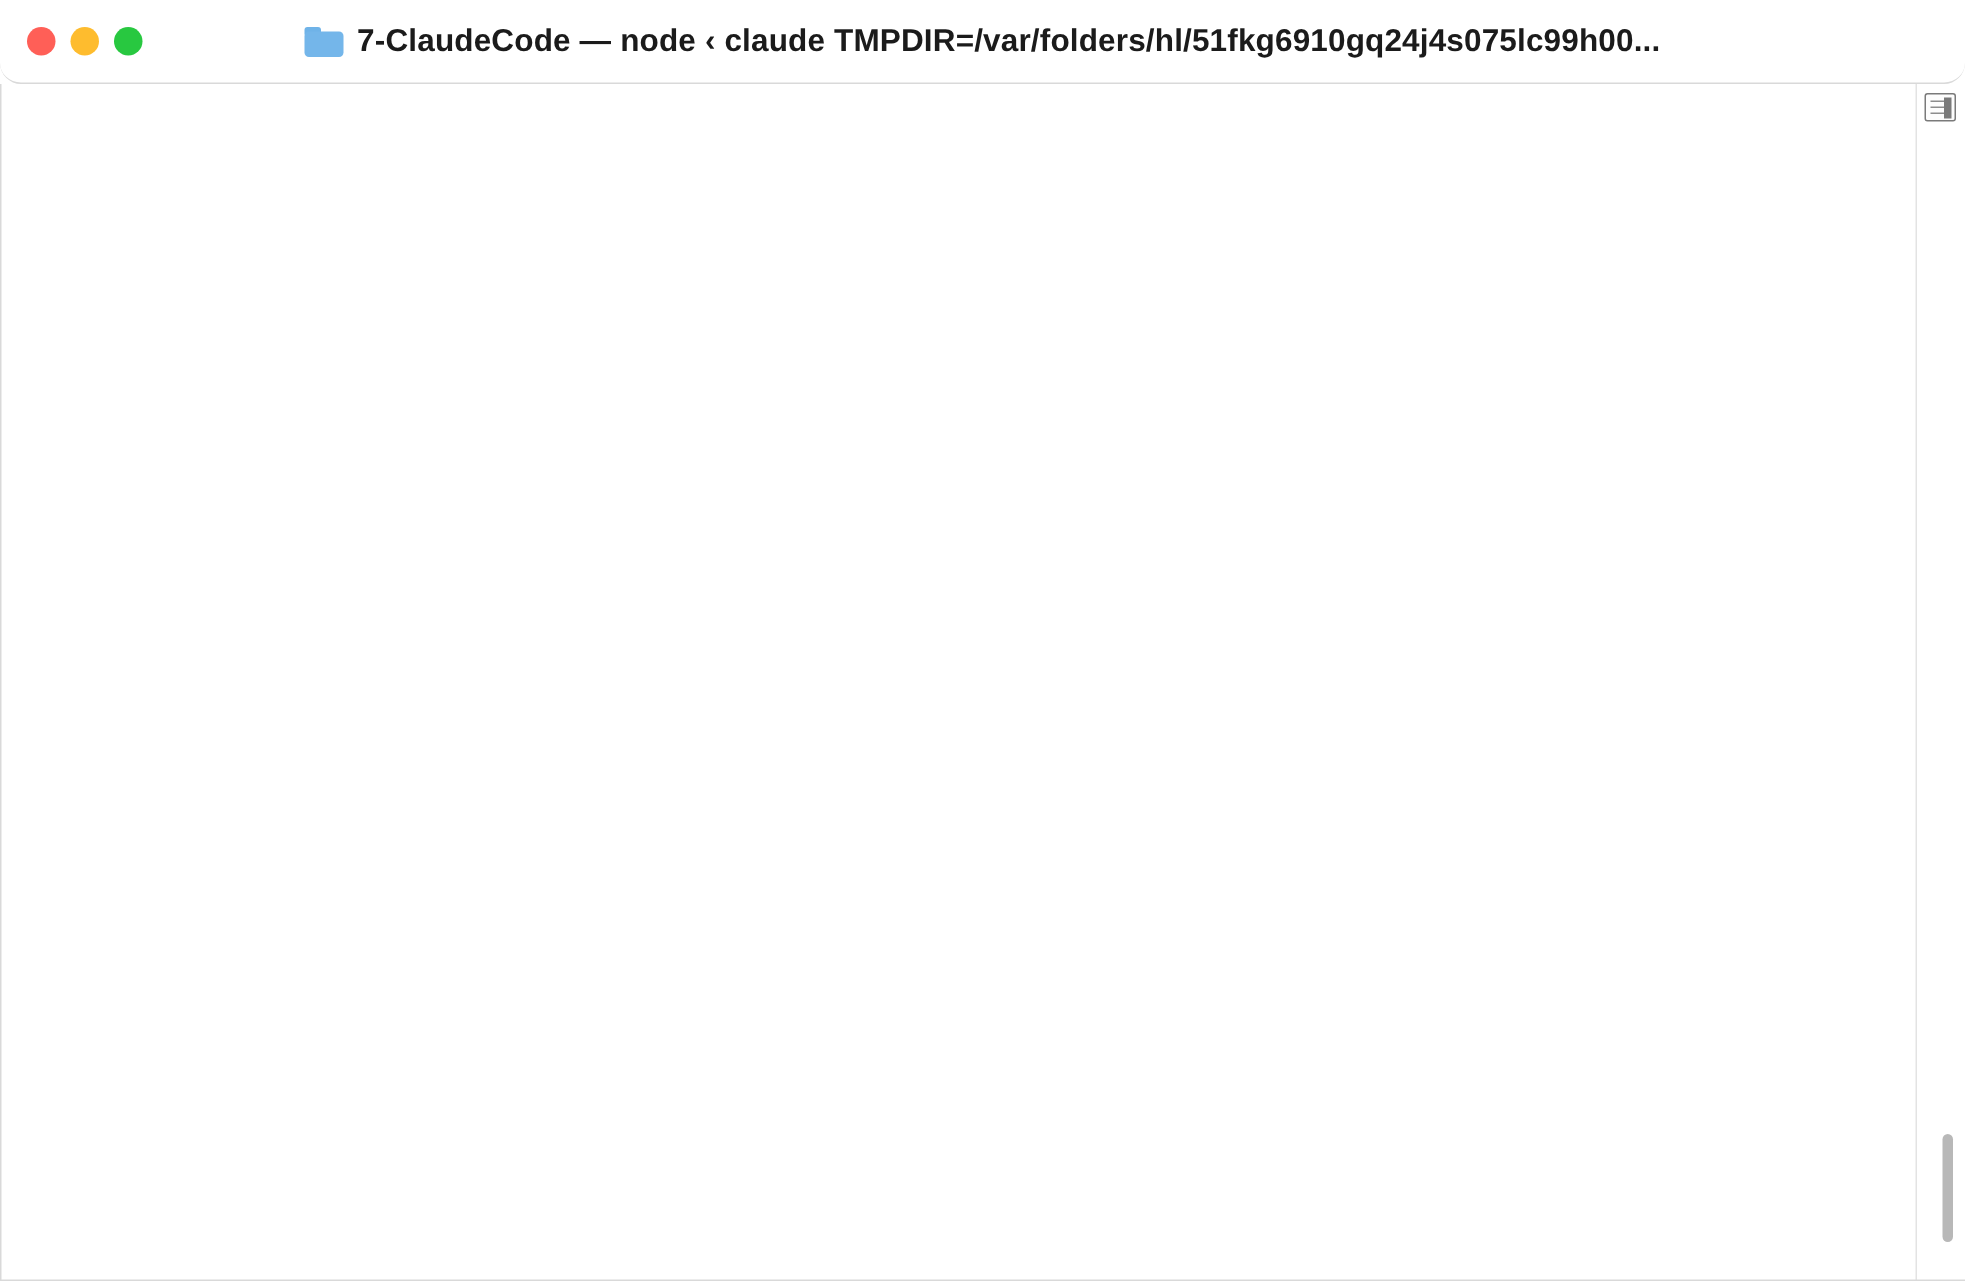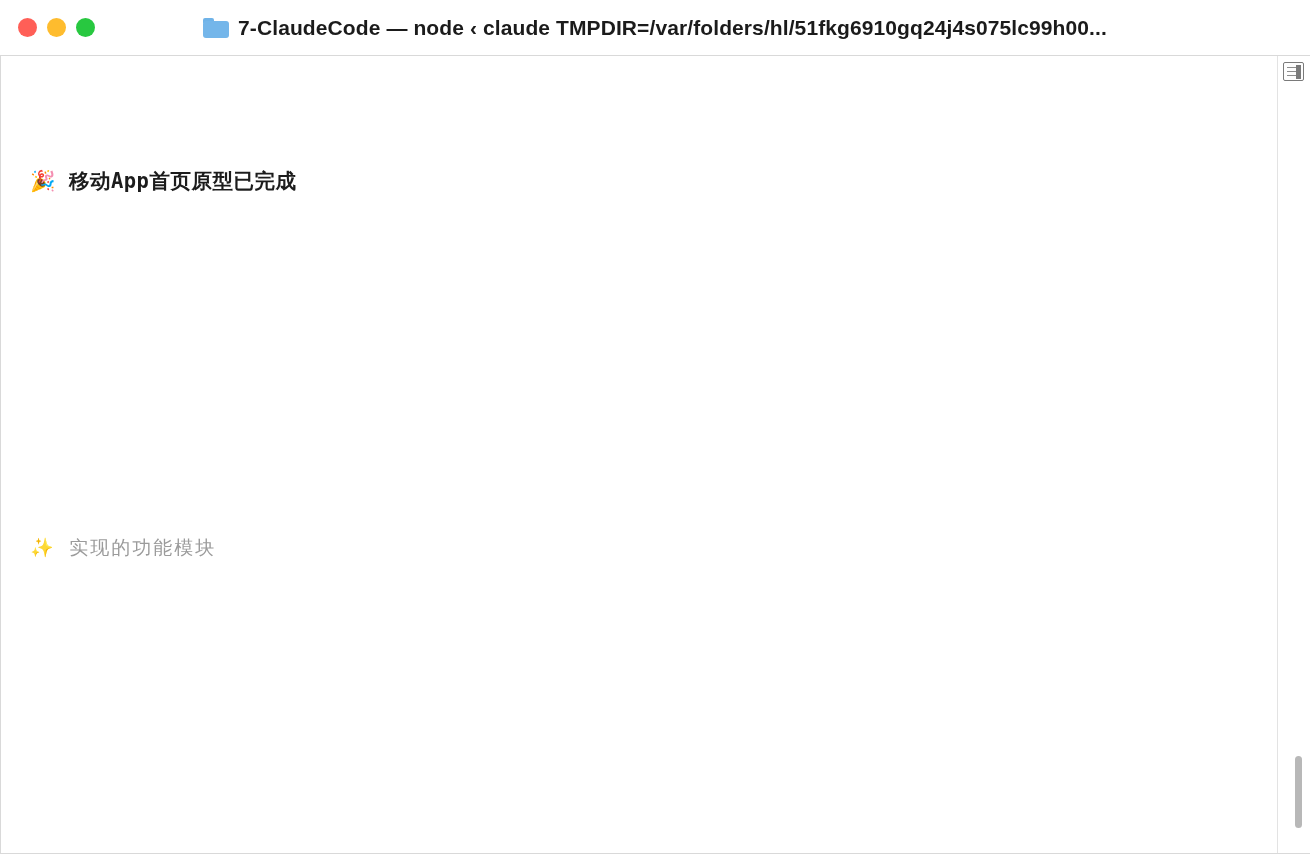--- a/index.html
+++ b/index.html
@@ -27,20 +27,21 @@
   .titlebar {
     height: 56px;
     min-height: 56px;
     background: #ffffff;
     display: flex;
     align-items: center;
     padding: 0 14px;
     position: relative;
     border-bottom: 1px solid #d9d9d9;
     box-sizing: border-box;
+    border-radius: 14px;
   }
   .traffic {
     display: flex;
     align-items: center;
     gap: 10px;
     margin-left: 4px;
   }
   .dot {
     width: 19px;
     height: 19px;
@@ -214,28 +215,26 @@
       </span>
       <span class="title-text">7-ClaudeCode — node ‹ claude TMPDIR=/var/folders/hl/51fkg6910gq24j4s075lc99h00...</span>
     </div>
   </div>
 
   <div class="content-wrap">
     <div class="left-edge"></div>
 
     <div class="terminal">
 
-      <div class="line h1"><span class="emoji">🎉</span> <span>移动App首页原型已完成</span></div>
 
       <div class="spacer"></div>
 
 
       <div class="spacer"></div>
 
-      <div class="line section-head"><span class="emoji">✨</span> <span>实现的功能模块</span></div>
 
       <div class="spacer"></div>
 
       
       
       
       
 
       
       

